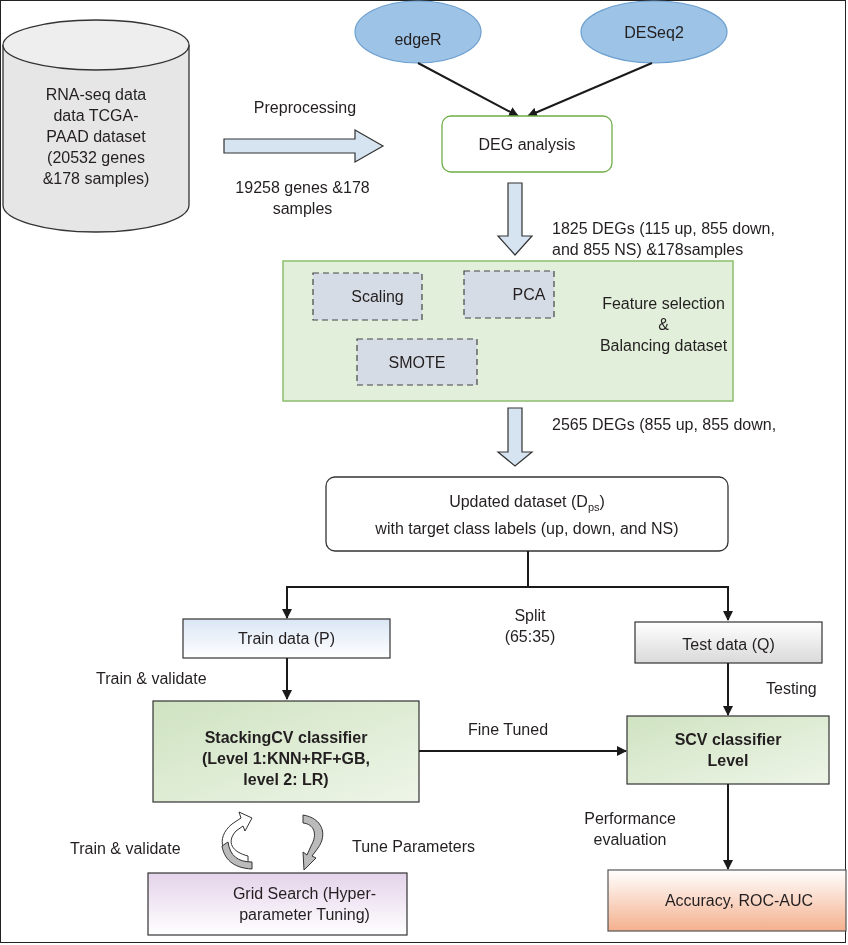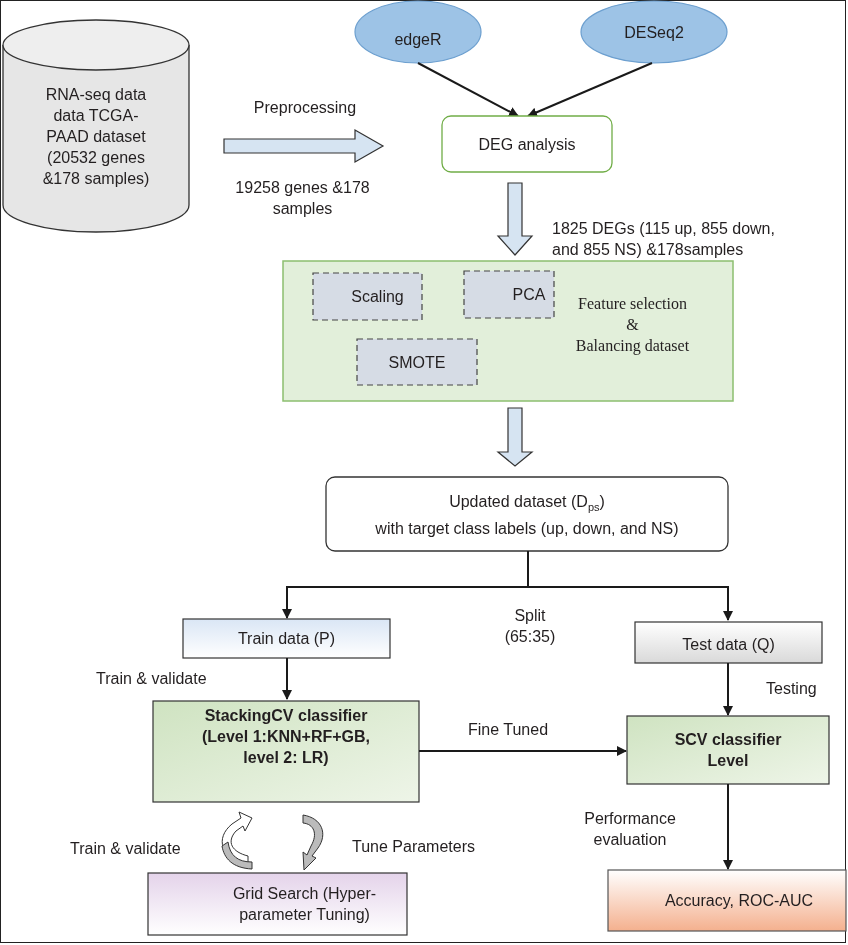--- a/index.html
+++ b/index.html
@@ -120,46 +120,47 @@
 
 <div class="lbl" style="left:552px;top:190px;text-align:left;margin-top:28px;">
   <div>1825 DEGs (115 up, 855 down,</div>
   <div>and 855 NS) &amp;178samples</div>
 </div>
 
 <div class="box" style="left:313px;top:273px;width:109px;height:47px;padding-left:20px;">Scaling</div>
 <div class="box" style="left:464px;top:271px;width:90px;height:47px;padding-left:40px;">PCA</div>
 <div class="box" style="left:357px;top:339px;width:120px;height:46px;">SMOTE</div>
 
-<div class="lbl" style="left:565px;top:293px;width:135px;font-family:Liberation Serif, serif;">
+<div class="lbl" style="left:596px;top:293px;width:135px;">
   <div>Feature selection</div>
   <div>&amp;</div>
   <div>Balancing dataset</div>
 </div>
 
 <div class="lbl" style="left:552px;top:414px;text-align:left;">
+  <div>2565 DEGs (855 up, 855 down,</div>
 </div>
 
 <div class="lbl" style="left:326px;top:491px;width:402px;">
   <div><span>Updated dataset (D</span><sub style="font-size:11px;">ps</sub><span>)</span></div>
   <div>with target class labels (up, down, and NS)</div>
 </div>
 
 <div class="lbl" style="left:490px;top:605px;width:80px;">
   <div>Split</div>
   <div>(65:35)</div>
 </div>
 
 <div class="box" style="left:183px;top:619px;width:207px;height:39px;">Train data (P)</div>
 <div class="box" style="left:635px;top:622px;width:187px;height:45px;">Test data (Q)</div>
 
 <div class="lbl" style="left:96px;top:668px;">Train &amp; validate</div>
 <div class="lbl" style="left:766px;top:678px;">Testing</div>
 
-<div class="box bold" style="left:153px;top:701px;width:266px;height:101px;flex-direction:column;justify-content:flex-start;padding-top:4px;">
+<div class="box bold" style="left:153px;top:701px;width:266px;height:101px;flex-direction:column;justify-content:flex-start;padding-top:26px;">
   <div>StackingCV classifier</div>
   <div>(Level 1:KNN+RF+GB,</div>
   <div>level 2: LR)</div>
 </div>
 
 <div class="lbl" style="left:468px;top:719px;">Fine Tuned</div>
 
 <div class="box bold" style="left:627px;top:716px;width:202px;height:68px;flex-direction:column;">
   <div>SCV classifier</div>
   <div>Level</div>

